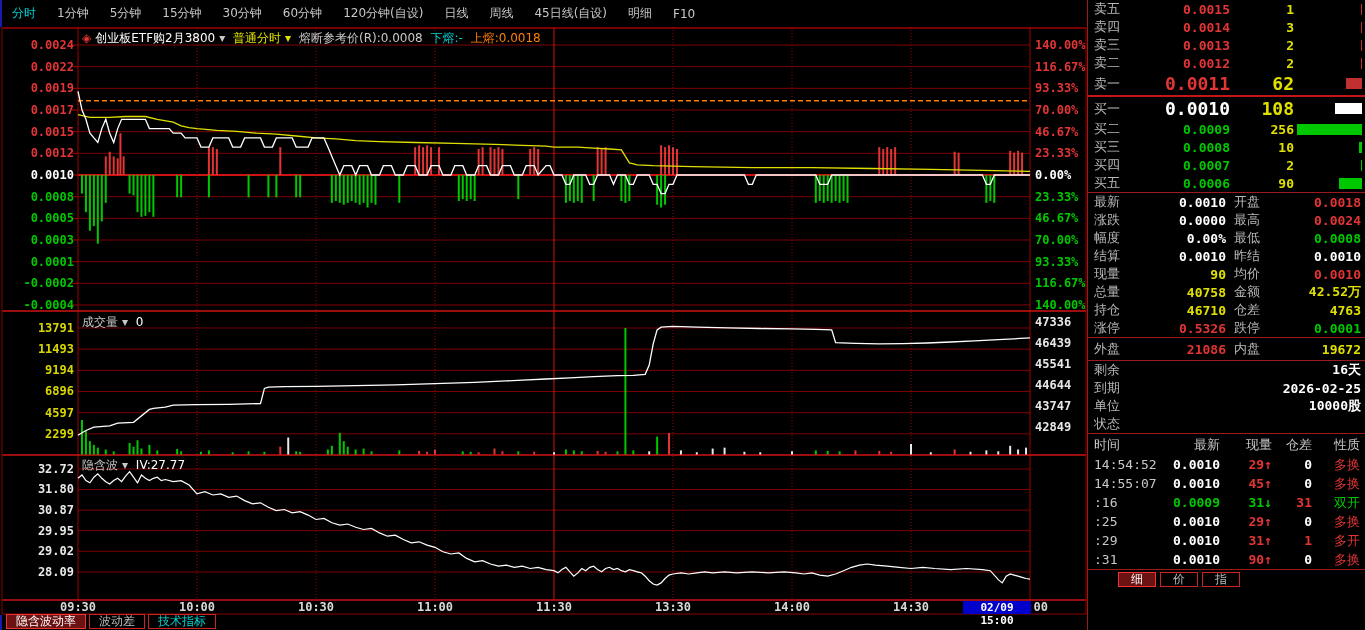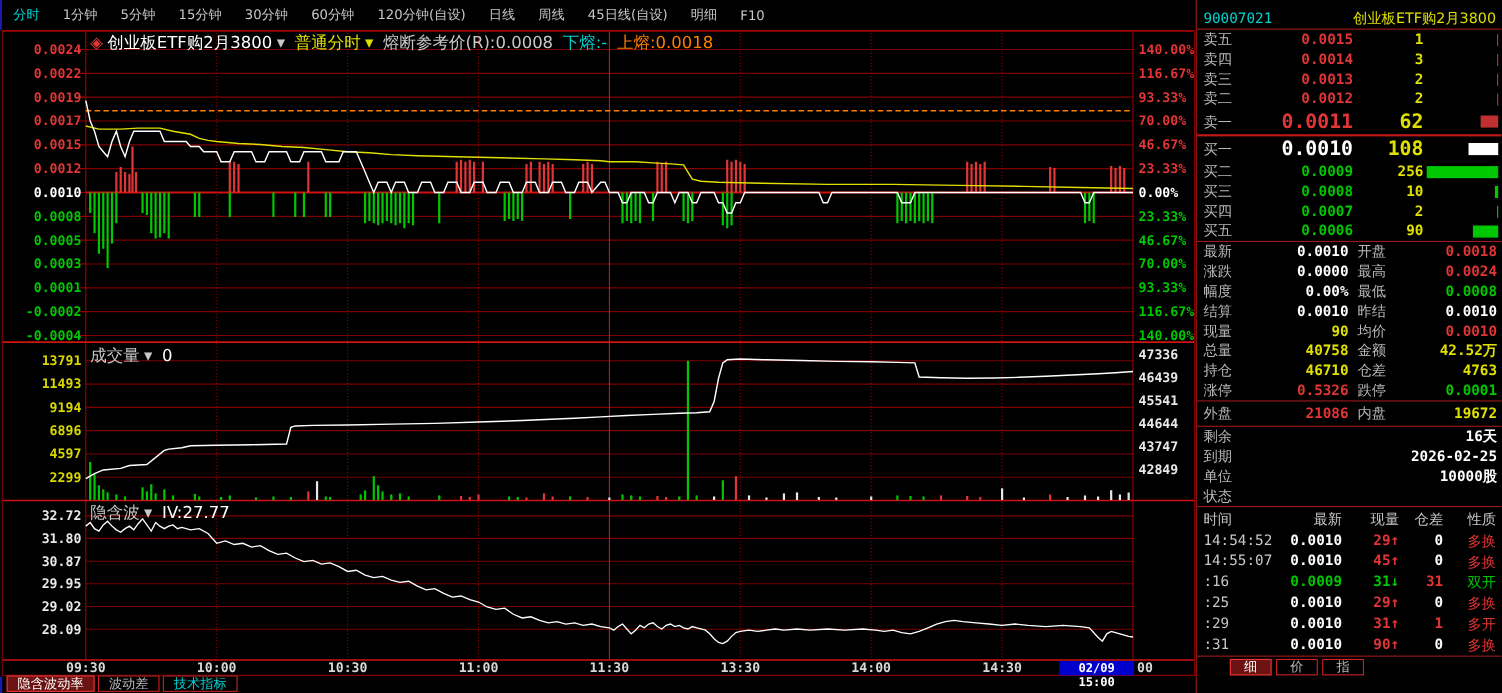--- a/index.html
+++ b/index.html
@@ -11,21 +11,21 @@
   #frameL{position:absolute;left:0;top:0;width:2px;height:630px;background:#1a1aae;}
   
   #menubar{position:absolute;left:2px;top:0;width:1085px;height:27px;background:#000;
            display:flex;align-items:center;gap:21px;padding-left:10px;box-sizing:border-box;
            font-size:12px;color:#c8c8c8;text-align:center;}
   #menubar .mi{cursor:default;white-space:nowrap;}
   #menubar .mi.active{color:#00d2d2;}
   
   #chart-wrap{position:absolute;left:0;top:27px;width:1087px;height:588px;background:#000;}
   #csvg{position:absolute;left:0;top:0;}
-  .phead{position:absolute;font-size:15px;pointer-events:none;white-space:nowrap;}
+  .phead{position:absolute;font-size:12px;pointer-events:none;white-space:nowrap;}
   .phead span{margin-right:4px;}
   #datebox{position:absolute;left:963px;top:574px;width:68px;height:13px;background:#0000cc;
            color:#fff;font:700 11px "DejaVu Sans Mono",monospace;text-align:center;line-height:13px;}
   
   #ltabs{position:absolute;left:6px;top:614px;height:16px;display:flex;gap:3px;font-size:12px;}
   #ltabs .tab{border:1px solid #c22;background:#000;color:#bbb;padding:0 9px;line-height:13px;height:13px;}
   #ltabs .tab.active{background:#6b1313;color:#fff;border-color:#e33;}
   #ltabs .tab.cyan{color:#00d2d2;}
   
   #rpanel{position:absolute;left:1087px;top:0;width:278px;height:630px;background:#000;
@@ -408,24 +408,20 @@
     <div id="datebox">02/09 15:00</div>
   </div>
 
   <div id="ltabs">
       <span class="tab active ">隐含波动率</span>
       <span class="tab ">波动差</span>
       <span class="tab cyan">技术指标</span>
     </div>
 
   <div id="rpanel">
-    <div id="rhead">
-      <span class="code">90007021</span>
-      <span class="name">创业板ETF购2月3800</span>
-    </div>
     <div id="obook">
         <div class="obrow">
           <span class="lbl">卖五</span>
           <span class="prc red">0.0015</span>
           <span class="vol">1</span>
           <div class="barzone">
             <div class="bar" style="width: 1px; background: rgb(192, 48, 48);"></div>
           </div>
         </div>
         <div class="obrow">

